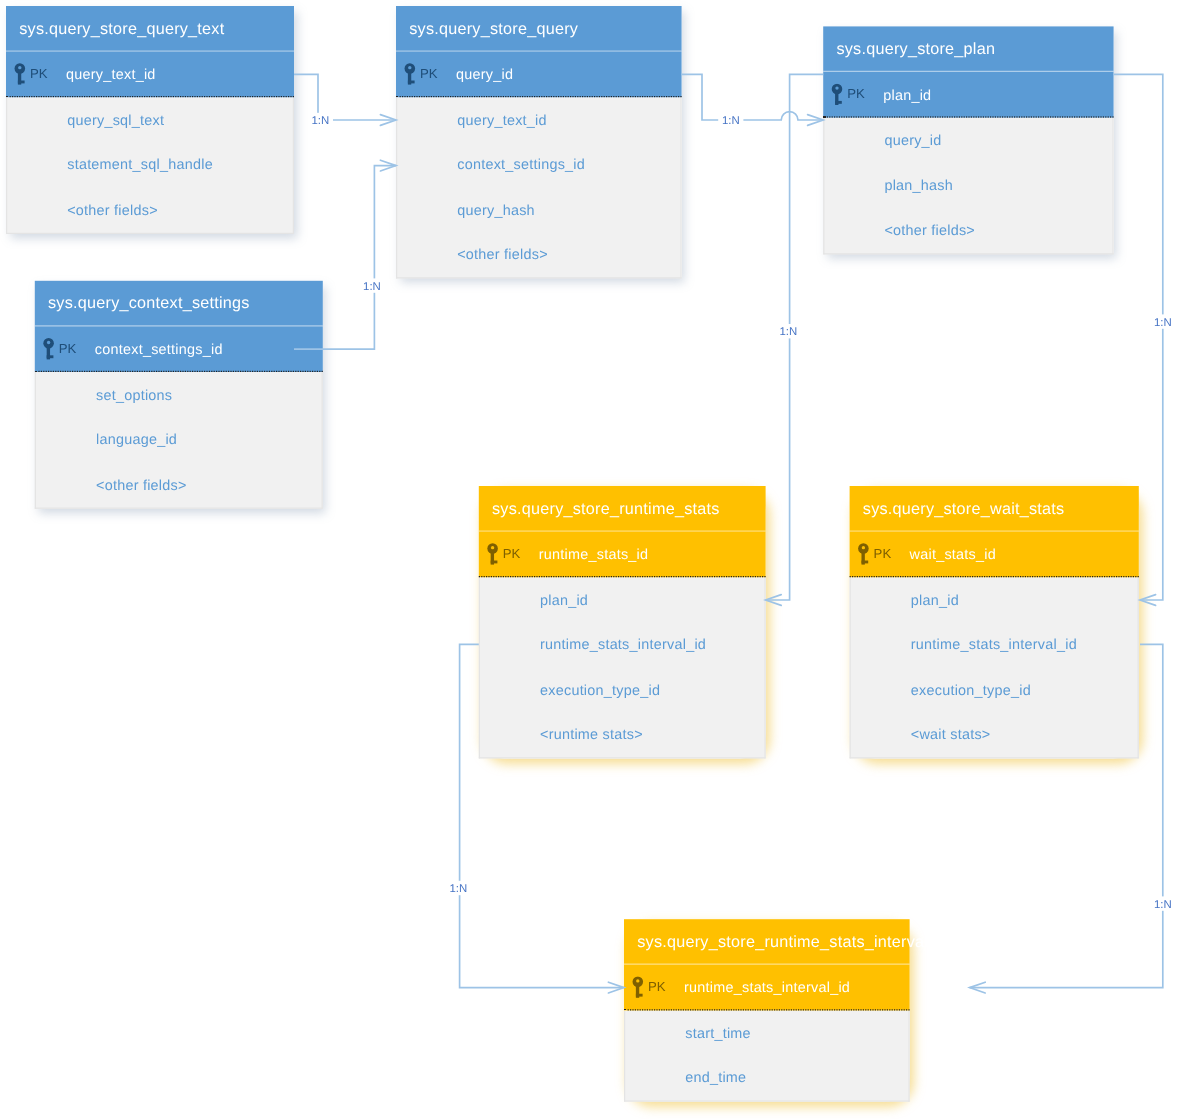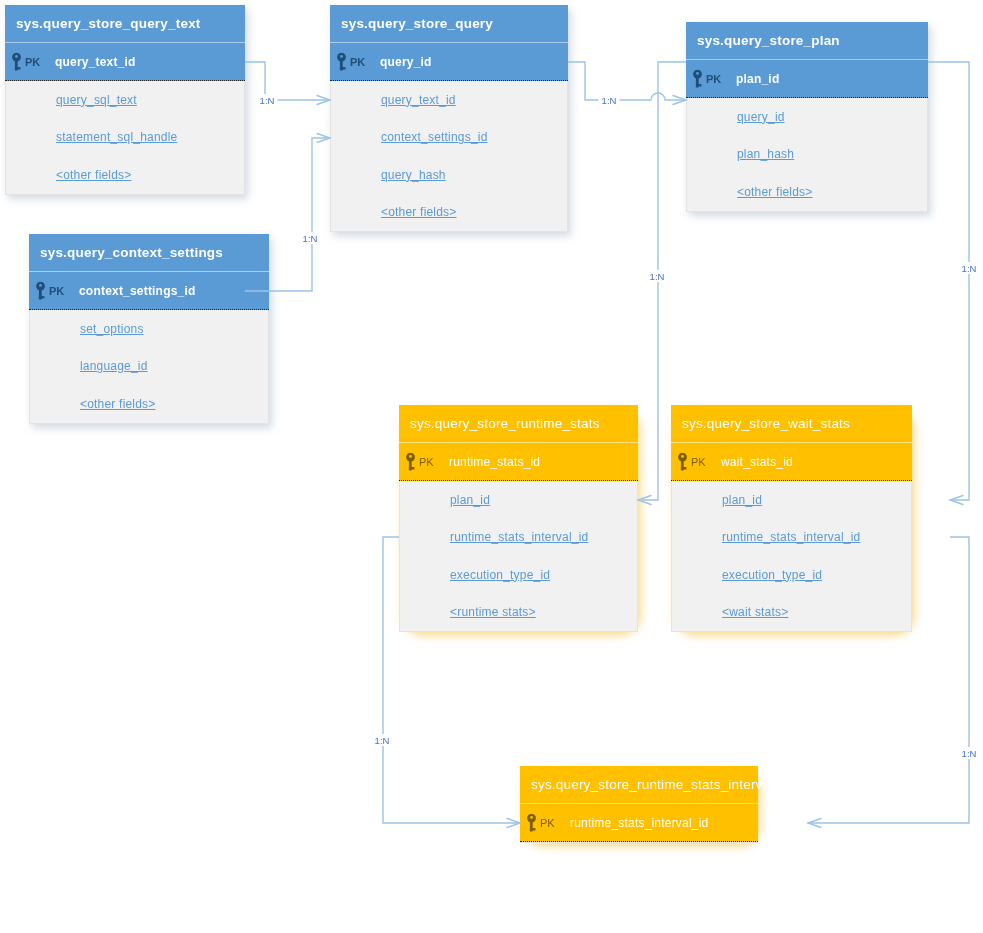--- a/index.html
+++ b/index.html
@@ -11,22 +11,22 @@
   .table-header{height:38px;display:flex;align-items:center;padding:0 8px 0 11px;
     color:#fff;font-size:13.5px;letter-spacing:.2px;white-space:nowrap;
     border-bottom:1px solid rgba(255,255,255,.5);}
   .pk-row{height:38px;position:relative;border-bottom:1px dotted #222;}
   .key-icon{position:absolute;left:6px;top:50%;transform:translateY(-50%);line-height:0;}
   .pk-label{position:absolute;left:20px;top:50%;transform:translateY(-50%);font-size:11px;}
   .pk-field{position:absolute;left:50px;top:50%;transform:translateY(-50%);
     color:#fff;font-size:12px;letter-spacing:.2px;white-space:nowrap;}
   .fields{background:var(--body-bg);border:1px solid #E4E4E4;border-top:none;}
   .field-row{height:37.5px;display:flex;align-items:center;padding-left:50px;}
-  .field-text{font-size:12px;letter-spacing:.2px;color:var(--field-text);white-space:nowrap;text-decoration:underline;}
-  .blue .table-header,.blue .pk-row{background:var(--blue-header);font-weight:bold;}
+  .field-text{font-size:12px;letter-spacing:.2px;color:var(--field-text);white-space:nowrap;}
+  .blue .table-header,.blue .pk-row{background:var(--blue-header);}
   .blue .pk-label{color:var(--blue-accent);}
   .blue .key-icon svg{fill:var(--blue-accent);}
   .blue .key-hole{fill:var(--blue-header);}
   .blue{box-shadow:3px 4px 8px rgba(130,150,175,.35);}
   .amber .table-header,.amber .pk-row{background:var(--amber-header);}
   .amber .pk-label{color:var(--amber-accent);}
   .amber .key-icon svg{fill:var(--amber-accent);}
   .amber .key-hole{fill:var(--amber-header);}
   .amber{box-shadow:3px 4px 9px rgba(240,195,60,.55);border-radius:21px;}
   .conn-path{fill:none;stroke:var(--connector);stroke-width:1.4;}
@@ -221,21 +221,21 @@
           <span class="field-text">runtime_stats_interval_id</span>
         </div>
         <div class="field-row">
           <span class="field-text">execution_type_id</span>
         </div>
         <div class="field-row">
           <span class="field-text">&lt;runtime stats&gt;</span>
         </div>
       </div>
   </div>
-    <div class="table amber" style="left: 671px; top: 405px; width: 241px; text-align: right;">
+    <div class="table amber" style="left: 708px; top: 405px; width: 241px; text-align: right;">
     <div class="table-header">
       <span class="title-text">sys.query_store_wait_stats</span>
     </div>
     <div class="pk-row">
       <span class="key-icon">
         <svg width="11" height="19" viewBox="0 0 11 19" aria-hidden="true">
           <circle cx="5.5" cy="4.6" r="4.4"></circle>
           <rect x="3.9" y="8" width="2.8" height="10"></rect>
           <rect x="3.9" y="14.6" width="5.6" height="2.4"></rect>
           <circle class="key-hole" cx="5.5" cy="3.9" r="1.4"></circle>
@@ -269,15 +269,21 @@
           <circle cx="5.5" cy="4.6" r="4.4"></circle>
           <rect x="3.9" y="8" width="2.8" height="10"></rect>
           <rect x="3.9" y="14.6" width="5.6" height="2.4"></rect>
           <circle class="key-hole" cx="5.5" cy="3.9" r="1.4"></circle>
         </svg>
       </span>
       <span class="pk-label">PK</span>
       <span class="pk-field">runtime_stats_interval_id</span>
     </div>
     <div class="fields">
+        <div class="field-row">
+          <span class="field-text">start_time</span>
+        </div>
+        <div class="field-row">
+          <span class="field-text">end_time</span>
+        </div>
       </div>
   </div>
   </div>
 
 </body></html>

